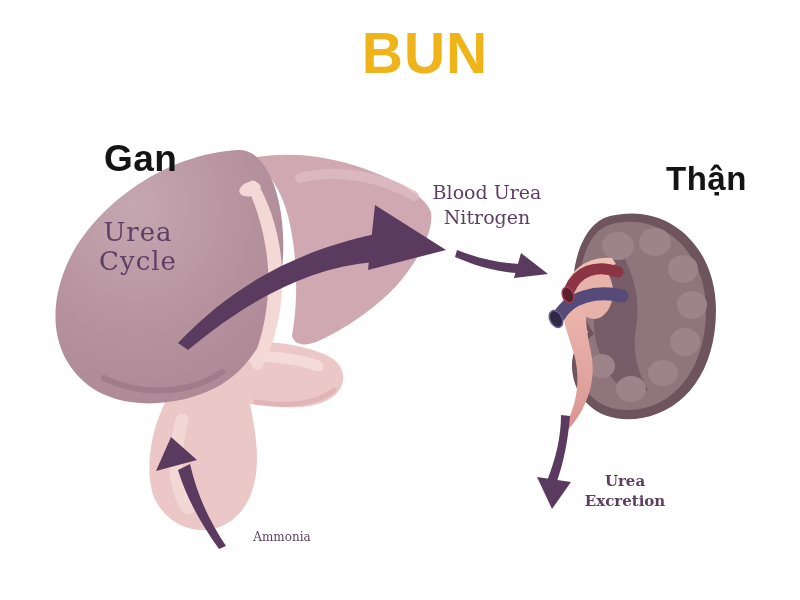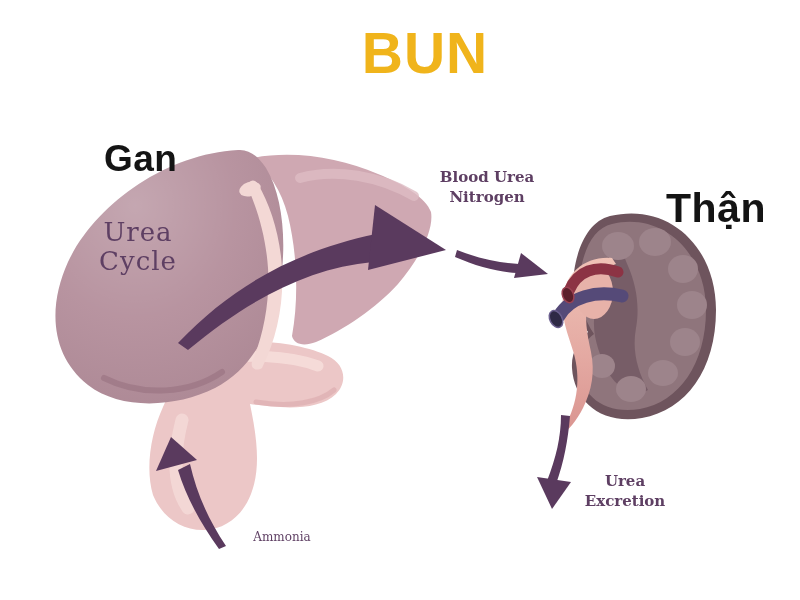--- a/index.html
+++ b/index.html
@@ -14,28 +14,28 @@
   .title{
     left:425px;top:20px;transform:translateX(-50%);
     font-size:57px;font-weight:800;letter-spacing:1px;
     color:var(--c-title,#f0b41b);
   }
   .organ-label{
     font-weight:700;color:var(--c-label-text,#111);
     font-size:37px;letter-spacing:.5px;
   }
   .organ-label.gan{left:104px;top:98px;margin-top:40px;}
-  .organ-label.than{left:666px;top:185px;font-size:41px;}
+  .organ-label.than{left:666px;top:160px;font-size:33px;}
   .ann{
     font-family:"DejaVu Serif",serif;
     color:var(--c-diagram-text,#5e3f63);
     text-align:center;line-height:1.3;
   }
   .urea-cycle{left:88px;top:218px;width:100px;font-size:26px;line-height:1.1;letter-spacing:1px;}
-  .bun-ann{left:427px;top:168px;width:120px;font-size:15px;font-weight:700;}
+  .bun-ann{left:427px;top:180px;width:120px;font-size:19px;font-weight:400;}
   .ammonia{left:232px;top:530px;width:100px;font-size:12px;}
   .excretion{left:571px;top:472px;width:108px;font-size:15px;font-weight:700;}
 
   
   .f-arrow{fill:var(--c-arrow,#5a3a5e);}
   .f-liver-left{fill:var(--c-liver-left,#b48e9b);}
   .f-liver-right{fill:var(--c-liver-right,#cfa8b2);}
   .f-gall{fill:var(--c-gallbladder,#f3d8d5);}
   .f-intestine{fill:var(--c-intestine,#ecc7c7);}
   .f-kid-outer{fill:var(--c-kidney-outer,#6e545d);}

